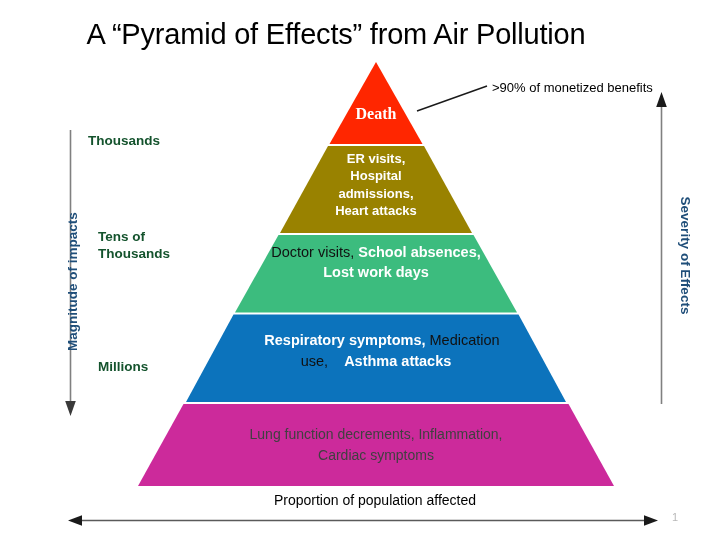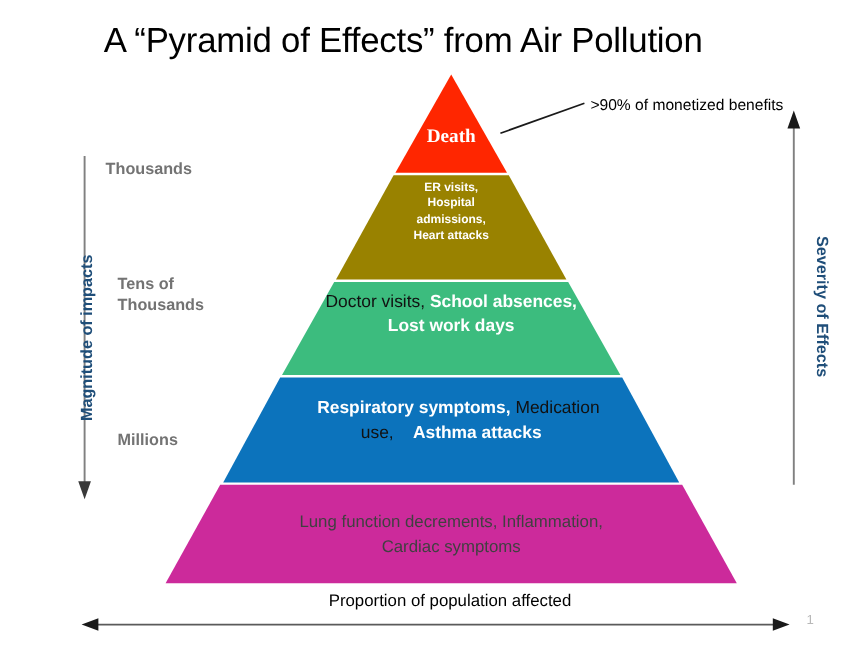--- a/index.html
+++ b/index.html
@@ -49,21 +49,21 @@
   }
   .tx-death {
     left: 316px; top: 105px; width: 120px;
     font-family: "Liberation Serif", serif;
     font-size: 16px;
     font-weight: bold;
     color: #ffffff;
   }
   .tx-er {
     left: 286px; top: 150px; width: 180px;
-    font-size: 10px;
+    font-size: 13px;
     font-weight: bold;
     color: #ffffff;
     line-height: 1.33;
   }
   .tx-green {
     left: 270px; top: 243px; width: 212px;
     font-size: 14.5px;
     color: #ffffff;
     line-height: 1.36;
   }
@@ -81,21 +81,21 @@
     font-size: 14px;
     font-weight: 400;
     color: #404040;
     line-height: 1.5;
   }
   
   .mag-label {
     position: absolute;
     font-size: 13.5px;
     font-weight: bold;
-    color: #737373;
+    color: #14532d;
     text-align: left;
     line-height: 1.25;
   }
   #mag-thousands      { left: 88px; top: 133px; width: 120px; }
   #mag-tens-thousands { left: 98px; top: 229px; width: 120px; }
   #mag-millions       { left: 98px; top: 359px; width: 120px; }
   
   #axis-left-label {
     position: absolute;
     left: -38px;

